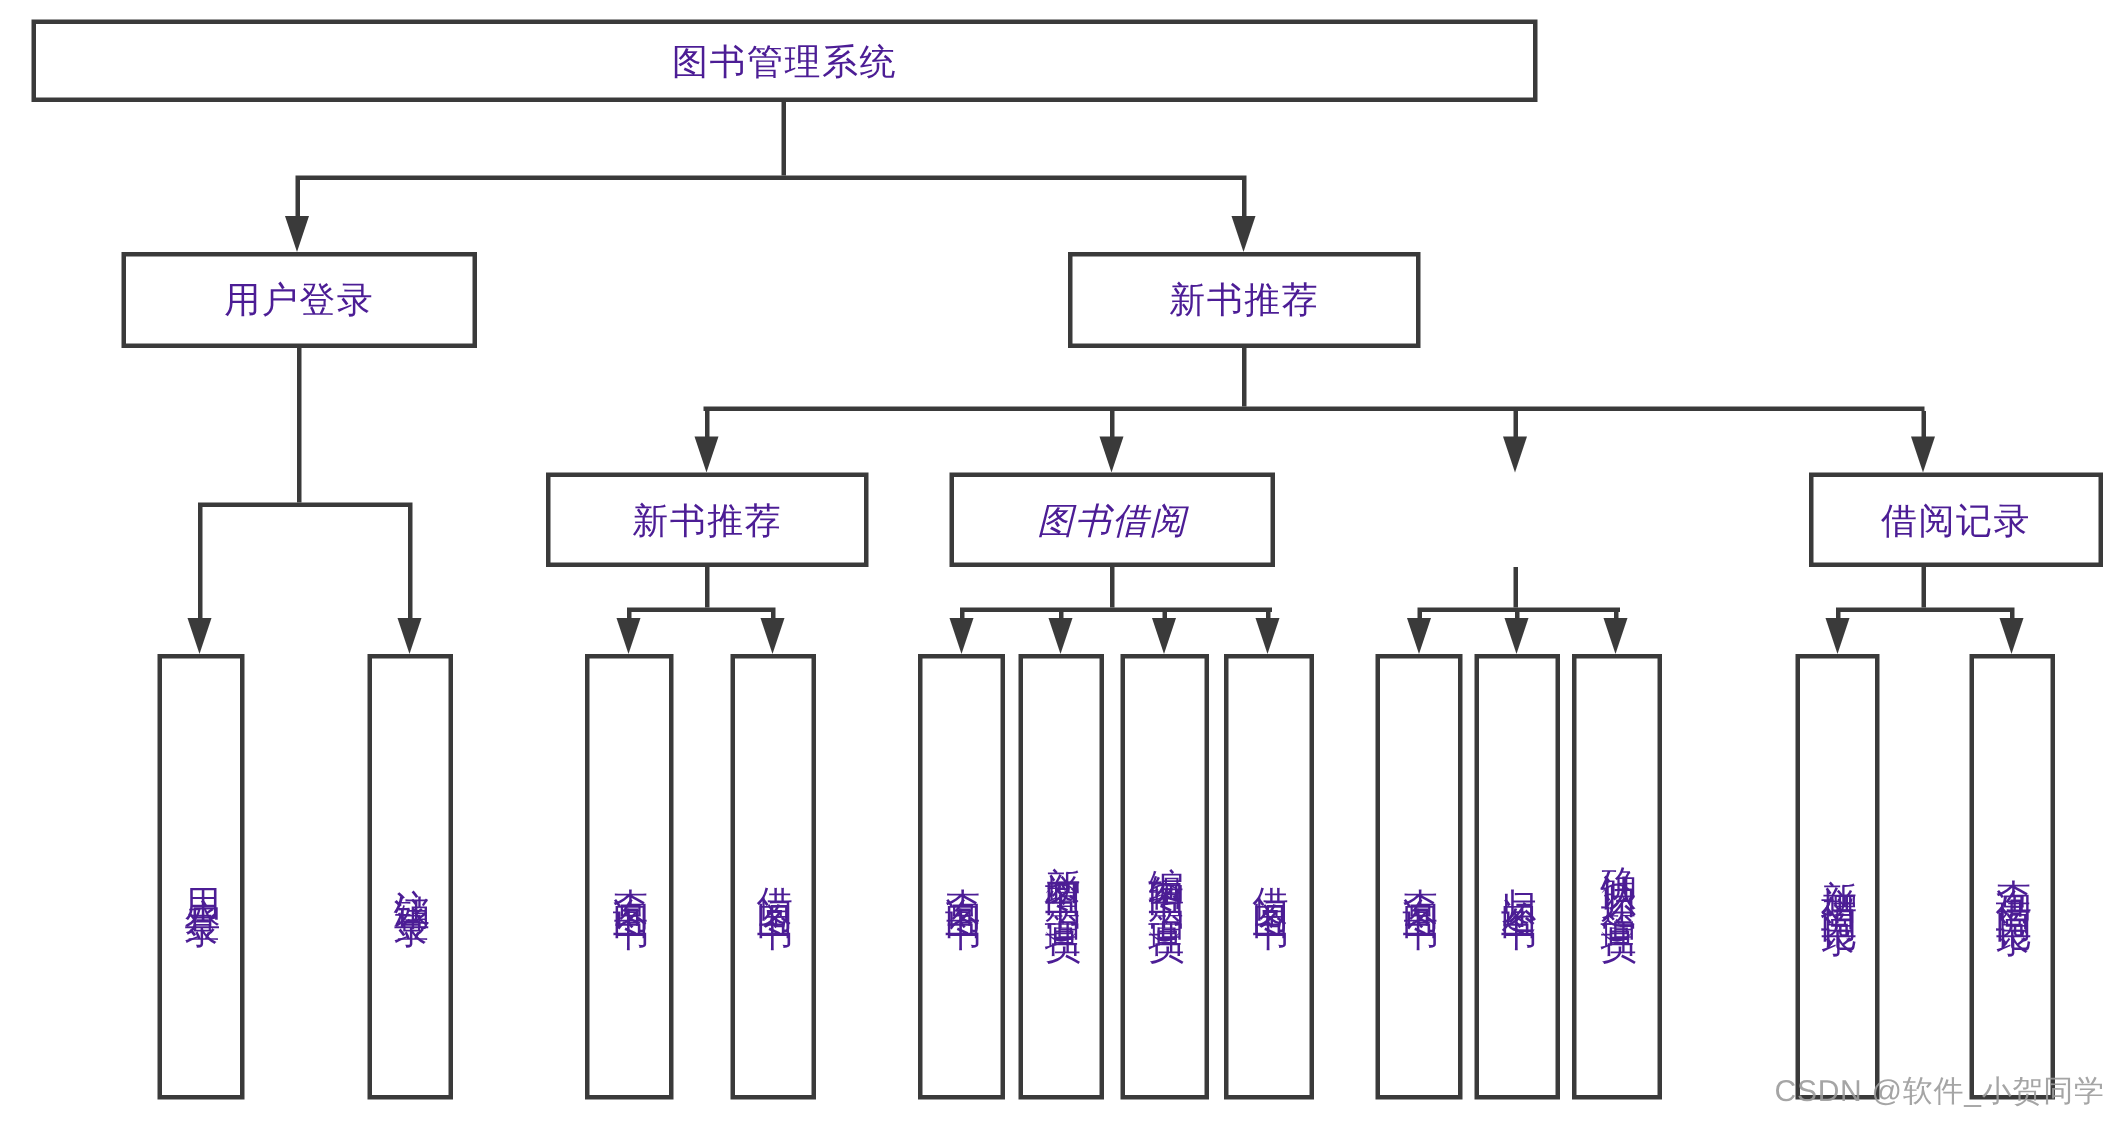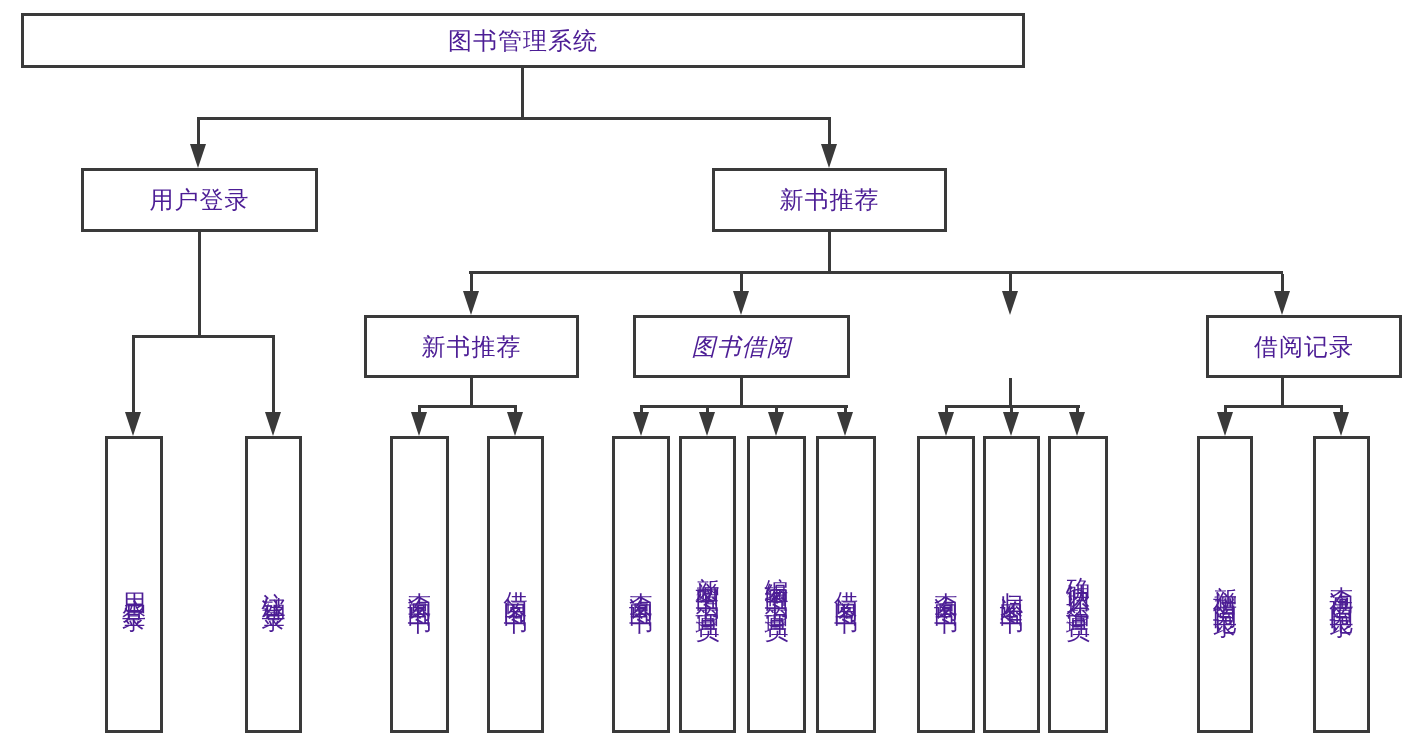--- a/index.html
+++ b/index.html
@@ -177,14 +177,15 @@
     <span class="lbl vtext">确认归还（管理员）</span>
   </div>
 
   <div class="box" style="left:1197px; top:436px; width:56px; height:297px;">
     <span class="lbl vtext">新增借阅记录</span>
   </div>
   <div class="box" style="left:1313px; top:436px; width:57px; height:297px;">
     <span class="lbl vtext">查询借阅记录</span>
   </div>
 
+  <div class="watermark">CSDN @软件_小贺同学</div>
 
 </div>
 
 </body></html>

